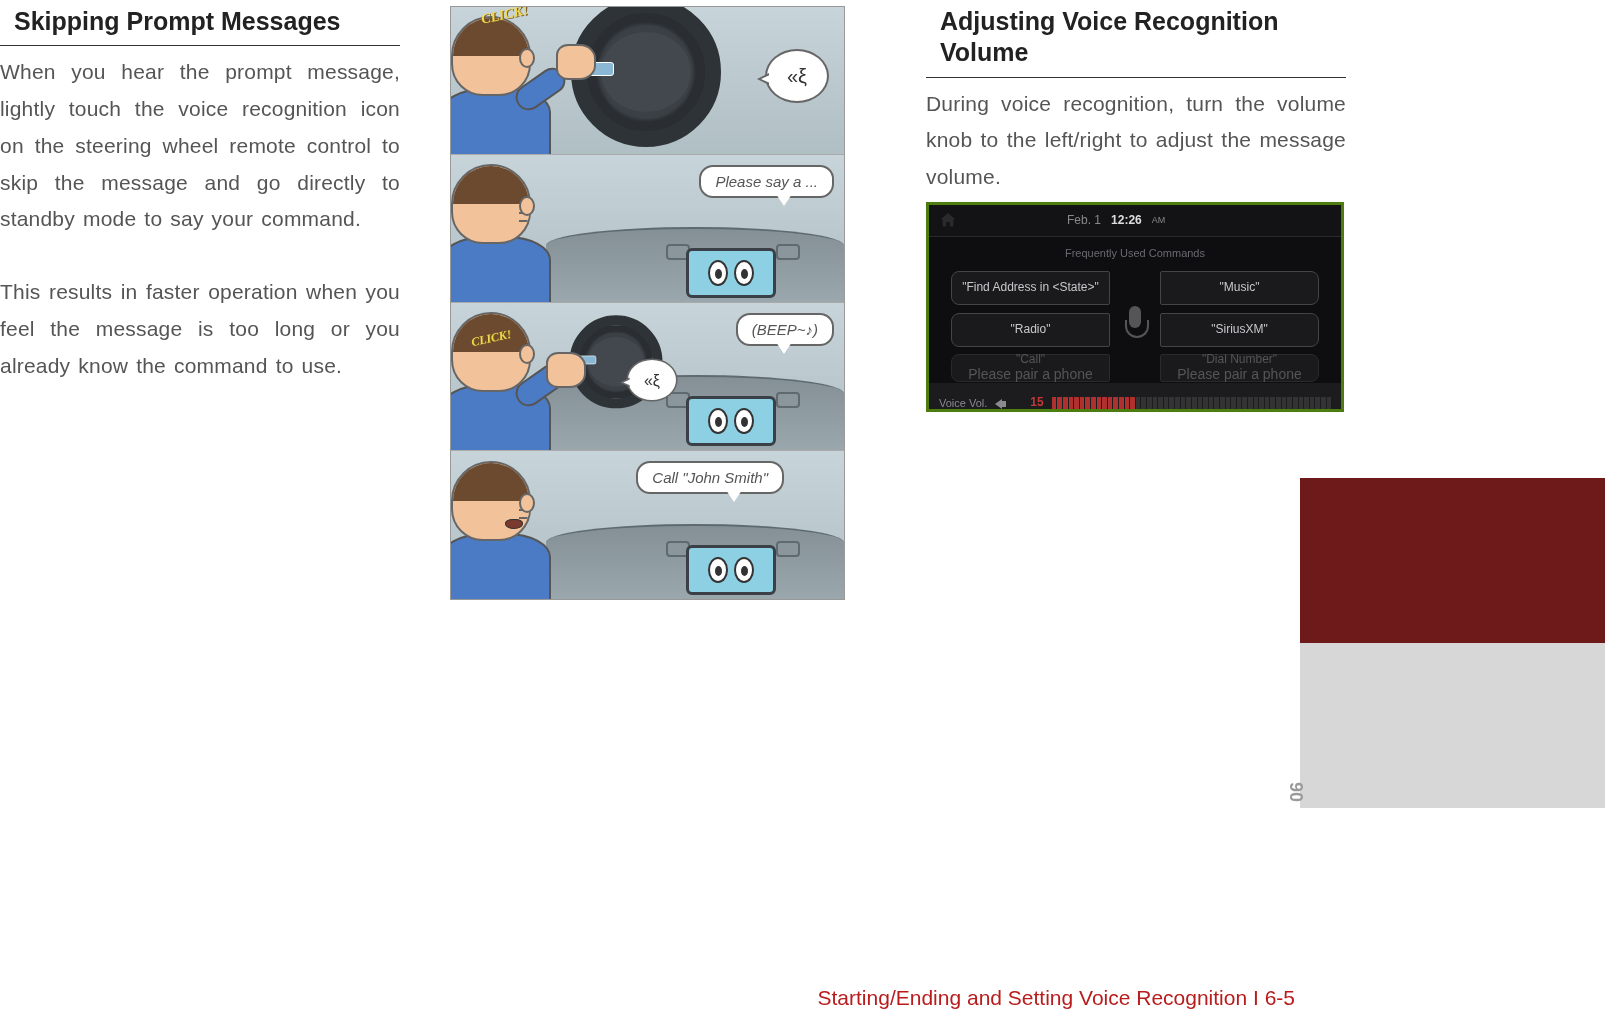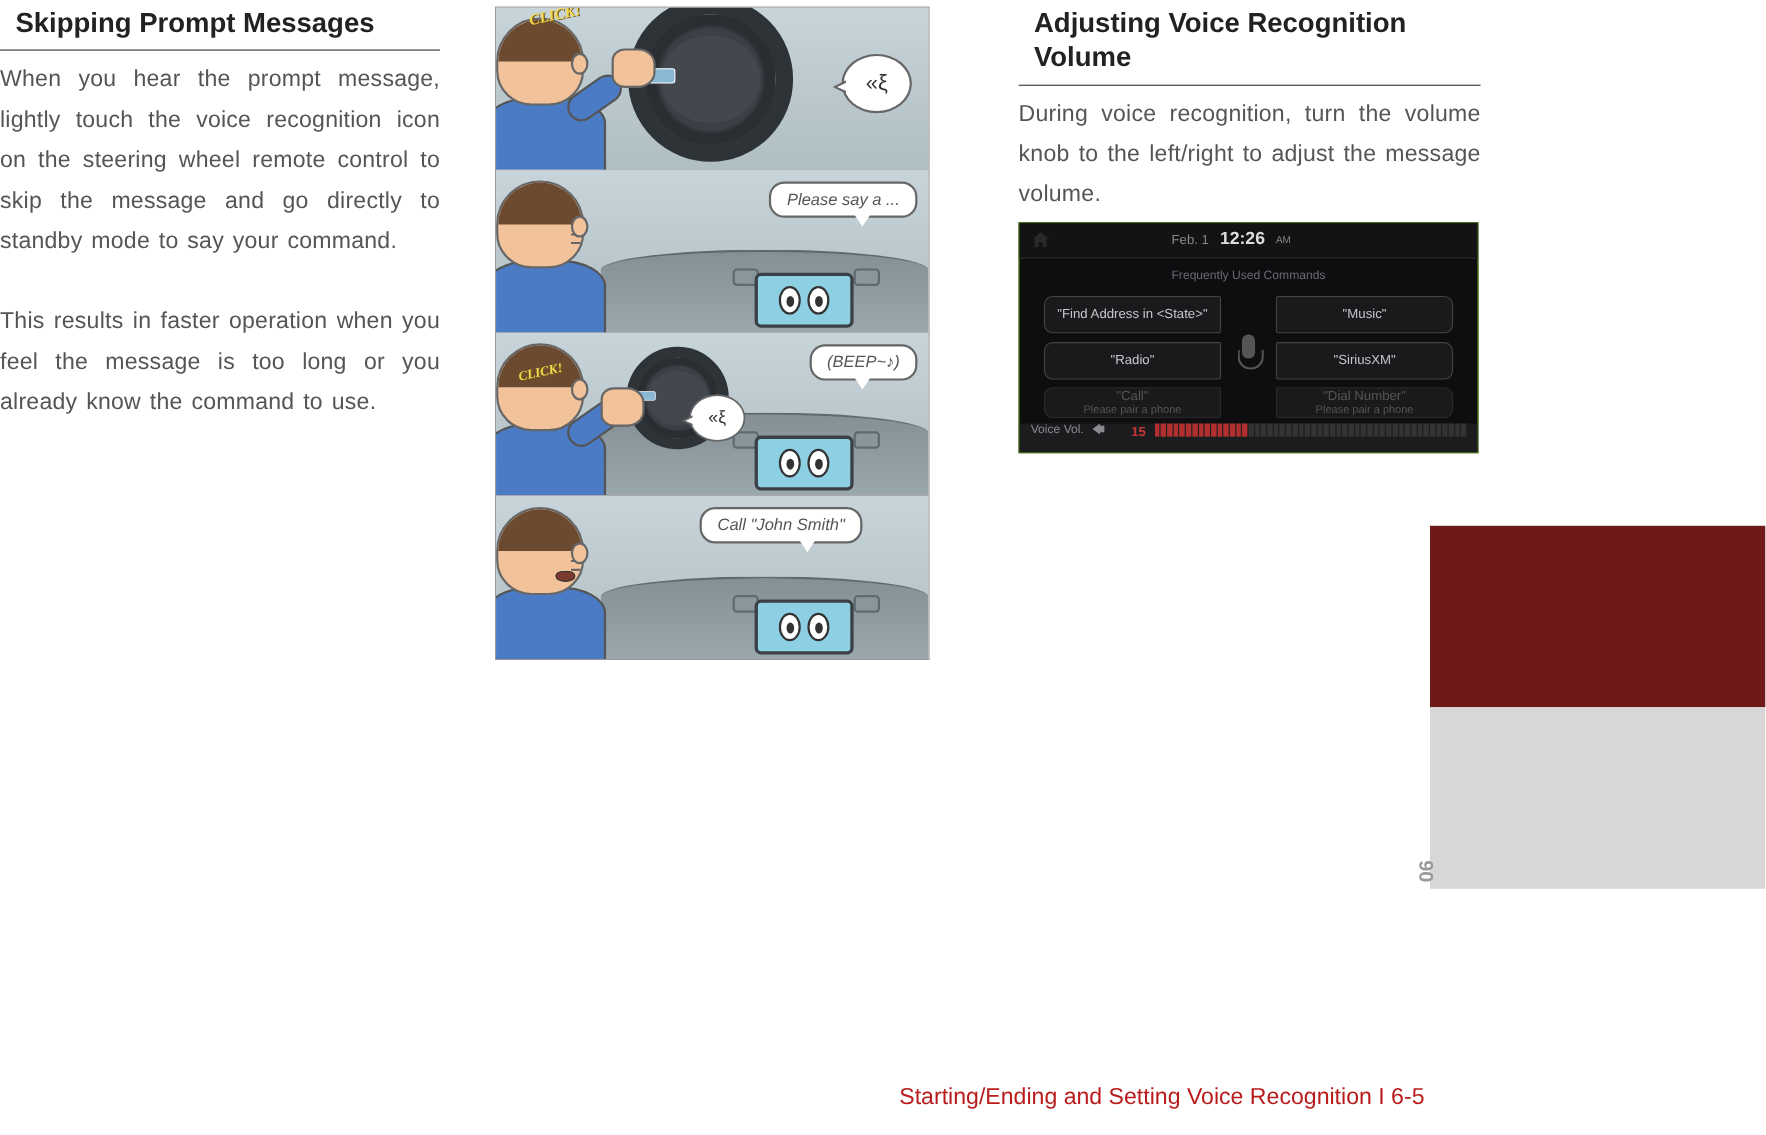--- a/index.html
+++ b/index.html
@@ -323,21 +323,21 @@
       background: #7a3b2e;
       border: 1px solid #333;
       border-radius: 40% 40% 50% 50%;
     }
 
     
     .screenshot {
       width: 418px;
       height: 210px;
       background: #0e0e10;
-      border: 1px solid #4d7c0f;
+      border: 3px solid #4d7c0f;
       margin-top: 6px;
       position: relative;
       font-family: Arial, sans-serif;
     }
     .ss-topbar {
       height: 32px;
       background: #131315;
       display: flex;
       align-items: center;
       padding: 0 10px;
@@ -350,21 +350,21 @@
       width: 18px;
       height: 18px;
       background: #2a2a2c;
       clip-path: polygon(50% 10%, 90% 45%, 80% 45%, 80% 85%, 60% 85%, 60% 60%, 40% 60%, 40% 85%, 20% 85%, 20% 45%, 10% 45%);
     }
     .ss-date {
       margin-left: 100px;
       color: #888;
     }
     .ss-time {
-      font-size: 16px;
+      font-size: 12px;
       color: #ddd;
       font-weight: bold;
     }
     .ss-ampm {
       font-size: 9px;
       color: #888;
     }
     .ss-body {
       padding: 10px 22px;
       position: relative;
@@ -397,21 +397,21 @@
       line-height: 1.1;
     }
     .ss-cmd.left { border-top-right-radius: 2px; border-bottom-right-radius: 2px; }
     .ss-cmd.right { border-top-left-radius: 2px; border-bottom-left-radius: 2px; }
     .ss-cmd.dim {
       color: #555;
       border-color: #2a2a2c;
       height: 28px;
     }
     .ss-cmd .sub {
-      font-size: 10px;
+      font-size: 14px;
       color: #555;
     }
     .ss-mic {
       grid-row: 1 / span 3;
       grid-column: 2;
       display: flex;
       align-items: center;
       justify-content: center;
     }
     .ss-mic-icon {
@@ -441,21 +441,21 @@
       border-radius: 0 0 12px 12px;
     }
     .ss-volbar {
       position: absolute;
       left: 0;
       right: 0;
       bottom: 0;
       height: 26px;
       background: #1c1c1e;
       display: flex;
-      align-items: flex-start;
+      align-items: flex-end;
       padding: 0 10px;
       gap: 8px;
     }
     .ss-vol-label {
       color: #8a8a90;
       font-size: 11px;
     }
     .ss-speaker {
       width: 0;
       height: 0;

